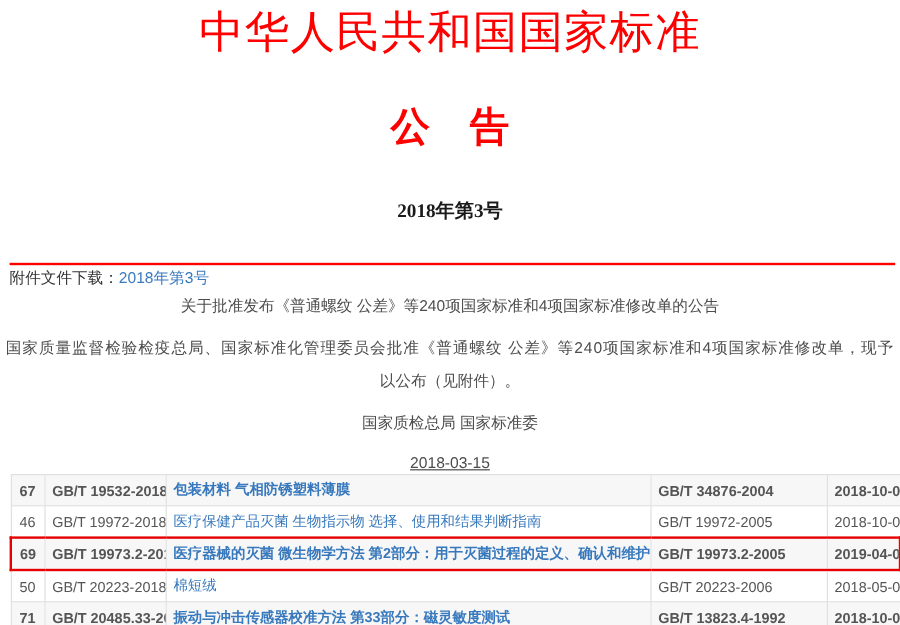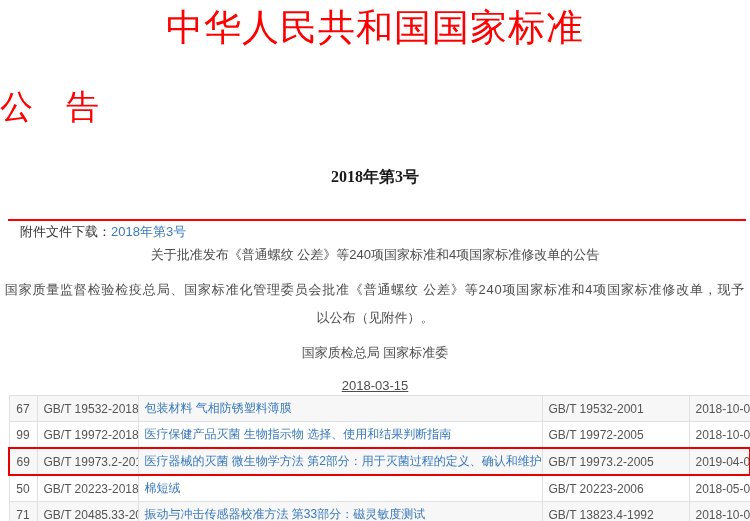--- a/index.html
+++ b/index.html
@@ -14,42 +14,42 @@
     margin: 6px 0 0 0;
     text-align: center;
     color: #fe0000;
     font-family: "Liberation Serif", "DejaVu Serif", serif;
     font-size: 37px; font-weight: normal;
     line-height: 44px;
     letter-spacing: 1px;
   }
   .gonggao {
     margin: 38px 0 0 0;
-    text-align: left;
+    text-align: center;
     color: #fe0000;
     font-family: "Liberation Serif", "DejaVu Serif", serif;
-    font-size: 33px; font-weight: normal;
+    font-size: 33px; font-weight: bold;
     line-height: 38px;
   }
   .issue-no {
     margin: 42px 0 0 0;
     text-align: center;
     color: #1a1a1a;
     font-family: "Liberation Serif", "DejaVu Serif", serif;
     font-size: 16px; font-weight: bold;
     line-height: 18px;
   }
   .red-divider {
     margin: 33px 4px 0 8px;
     border: none;
     border-top: 2px solid #ff0000;
     height: 0;
   }
   .attachment {
-    margin: 3px 0 0 20px;
+    margin: 3px 0 0 8px;
     font-size: 13px; line-height: 16px;
     color: #333333;
   }
   .attachment a {
     color: #3a7abf;
     text-decoration: none;
     cursor: pointer;
   }
   .center-line {
     text-align: center;
@@ -76,21 +76,21 @@
     padding: 0 6px;
     overflow: hidden;
     white-space: nowrap;
   }
   td.c-seq { text-align: center; padding: 0 2px; }
   table.std-table a {
     color: #3879bd;
     text-decoration: none;
     cursor: pointer;
   }
-  tr.shaded td { background: #f7f7f7; }
+  tr.shaded td { background: #f7f7f7; font-weight: bold; }
   tr.highlighted td {
     border-top: 2px solid #e60000;
     border-bottom: 2px solid #e60000;
   }
   tr.highlighted td:first-child { border-left: 2px solid #e60000; margin-left: 39px; }
   tr.highlighted td:last-child  { border-right: 2px solid #e60000; }
 </style>
 </head>
 <body>
 
@@ -122,25 +122,25 @@
       <col style="width:101px">
       <col style="width:404px">
       <col style="width:147px">
       <col style="width:61px">
   </colgroup>
   <tbody>
     <tr class="shaded">
       <td class="c-seq">67</td>
       <td>GB/T 19532-2018</td>
       <td><a href="#">包装材料 气相防锈塑料薄膜</a></td>
-      <td>GB/T 19532-2001</td>
+      <td>GB/T 34876-2004</td>
       <td>2018-10-01</td>
     </tr>
     <tr>
-      <td class="c-seq">99</td>
+      <td class="c-seq">46</td>
       <td>GB/T 19972-2018</td>
       <td><a href="#">医疗保健产品灭菌 生物指示物 选择、使用和结果判断指南</a></td>
       <td>GB/T 19972-2005</td>
       <td>2018-10-01</td>
     </tr>
     <tr class="shaded highlighted">
       <td class="c-seq">69</td>
       <td>GB/T 19973.2-2018</td>
       <td><a href="#">医疗器械的灭菌 微生物学方法 第2部分：用于灭菌过程的定义、确认和维护的无菌试验</a></td>
       <td>GB/T 19973.2-2005</td>

